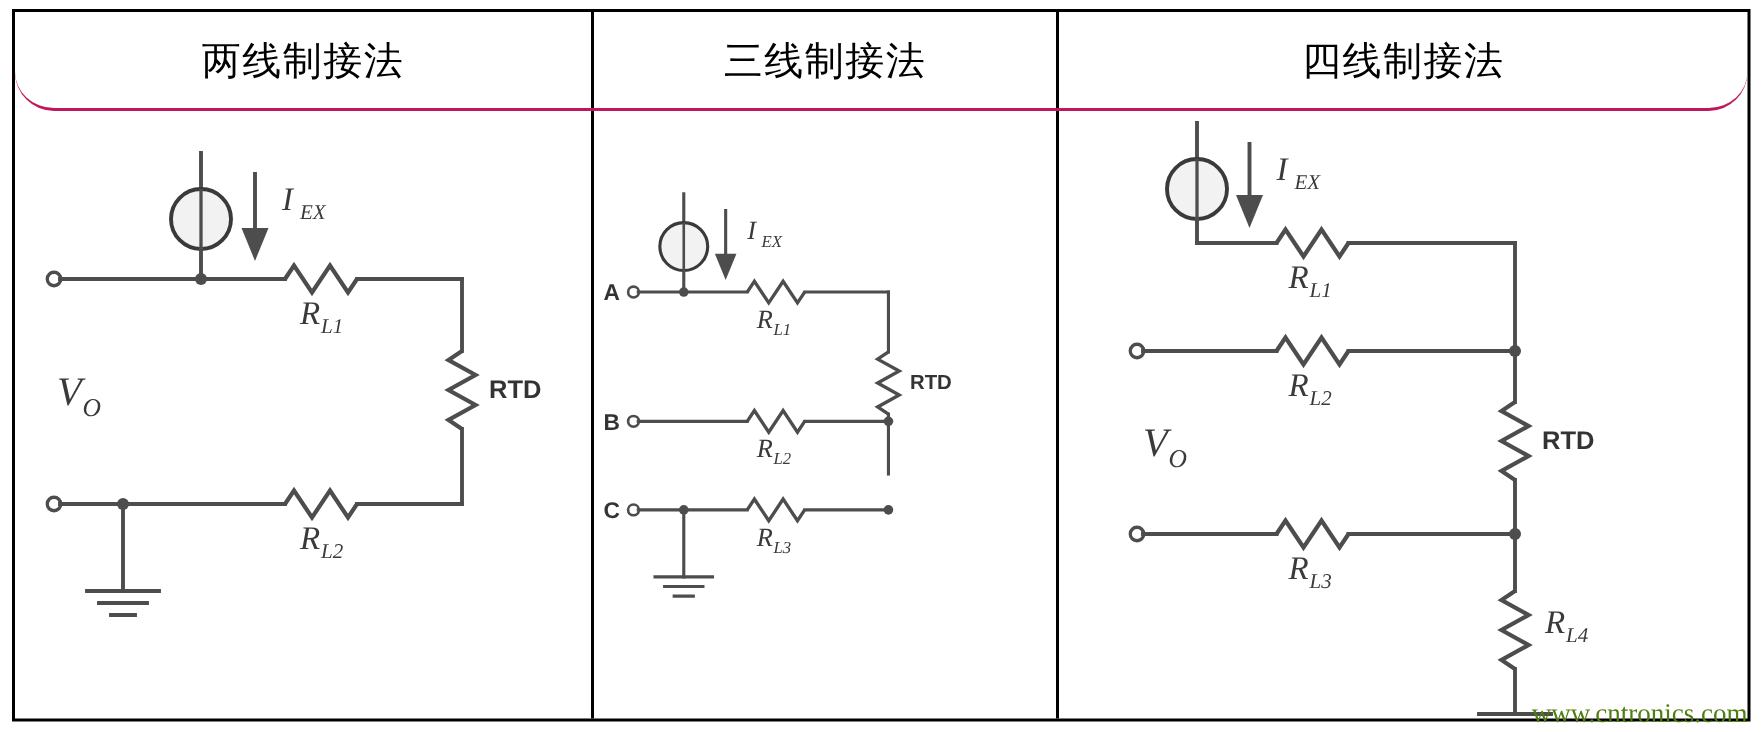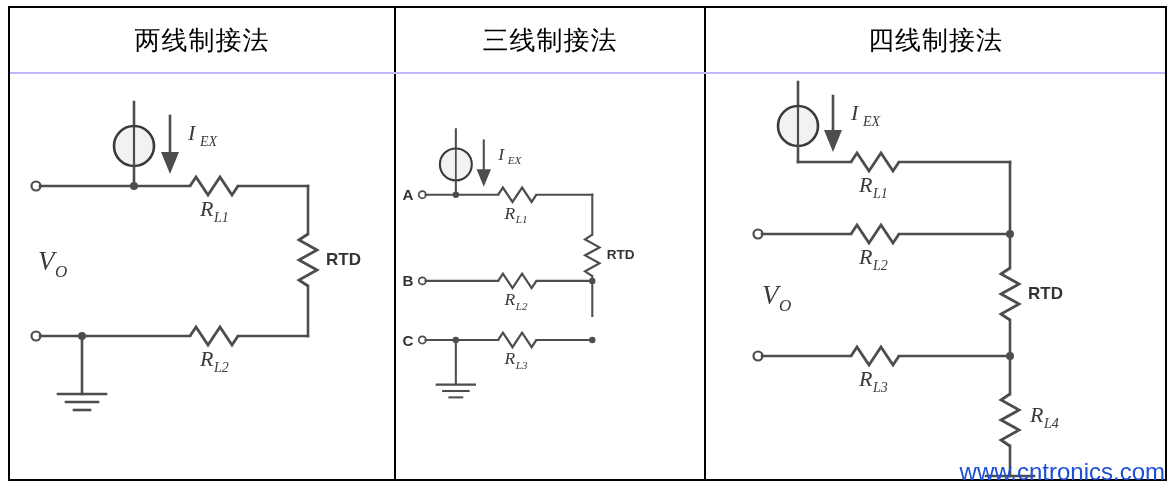--- a/index.html
+++ b/index.html
@@ -26,22 +26,23 @@
     width: 1159px;
     height: 475px;
     border: 2px solid #000000;
     box-sizing: border-box;
     display: flex;
     flex-direction: column;
   }
   .header-row {
     display: flex;
     height: 64px;
-    border-bottom: 2px solid #c4b5fd;
+    border-bottom: 2px solid #be185d;
     flex: 0 0 auto;
+    border-radius: 26px;
   }
   .body-row {
     display: flex;
     flex: 1 1 auto;
     min-height: 0;
   }
   .cell {
     box-sizing: border-box;
     display: flex;
     align-items: center;
@@ -63,23 +64,23 @@
   .diagram-cell {
     overflow: hidden;
   }
   .diagram-cell svg {
     display: block;
   }
   .watermark {
     position: absolute;
     right: 10px;
     bottom: 2px;
-    font-family: Liberation Sans, sans-serif;
-    font-size: 24px;
-    color: #1d4ed8;
+    font-family: Liberation Serif, serif;
+    font-size: 18px;
+    color: #4d7c0f;
     letter-spacing: 0px;
     white-space: nowrap;
     pointer-events: none;
   }
   
   .lbl-var {
     font-family: "Liberation Serif", serif;
     font-style: italic;
     font-size: 22px;
     fill: #3a3a3a;

